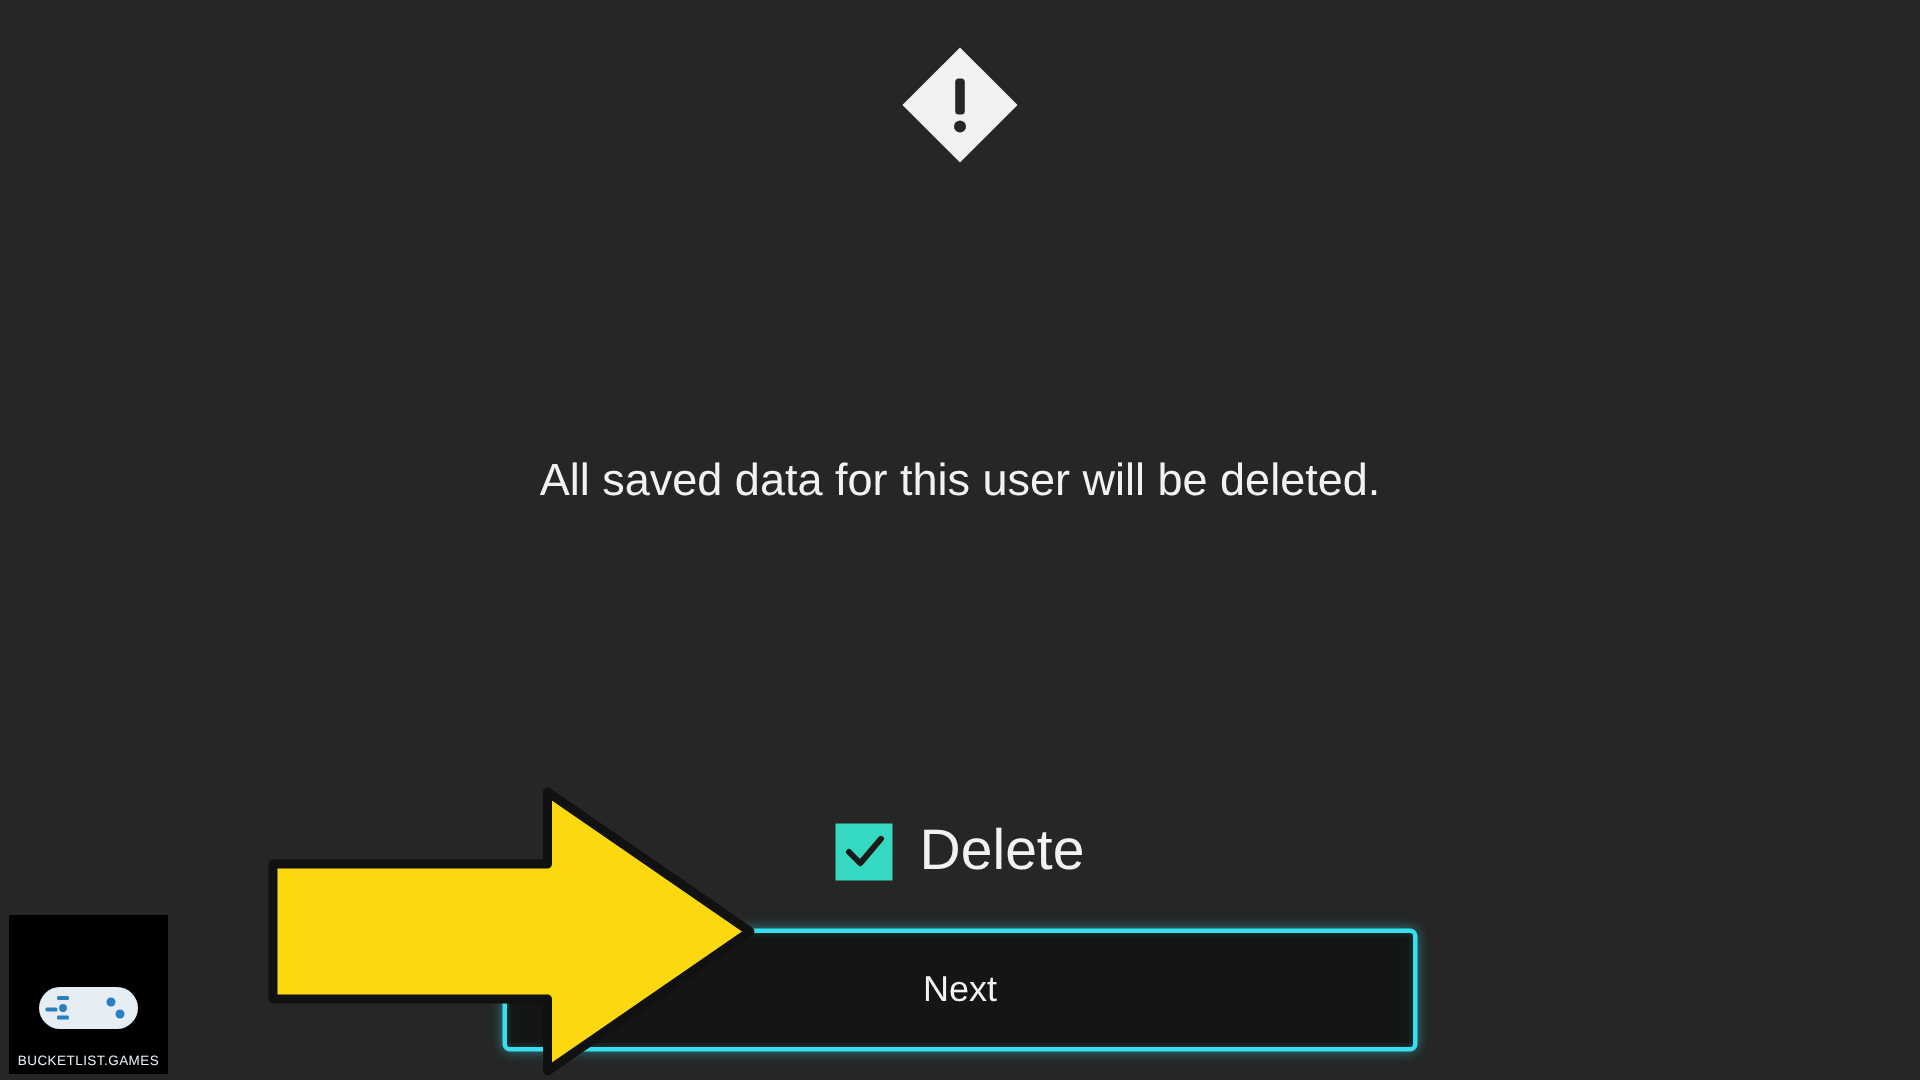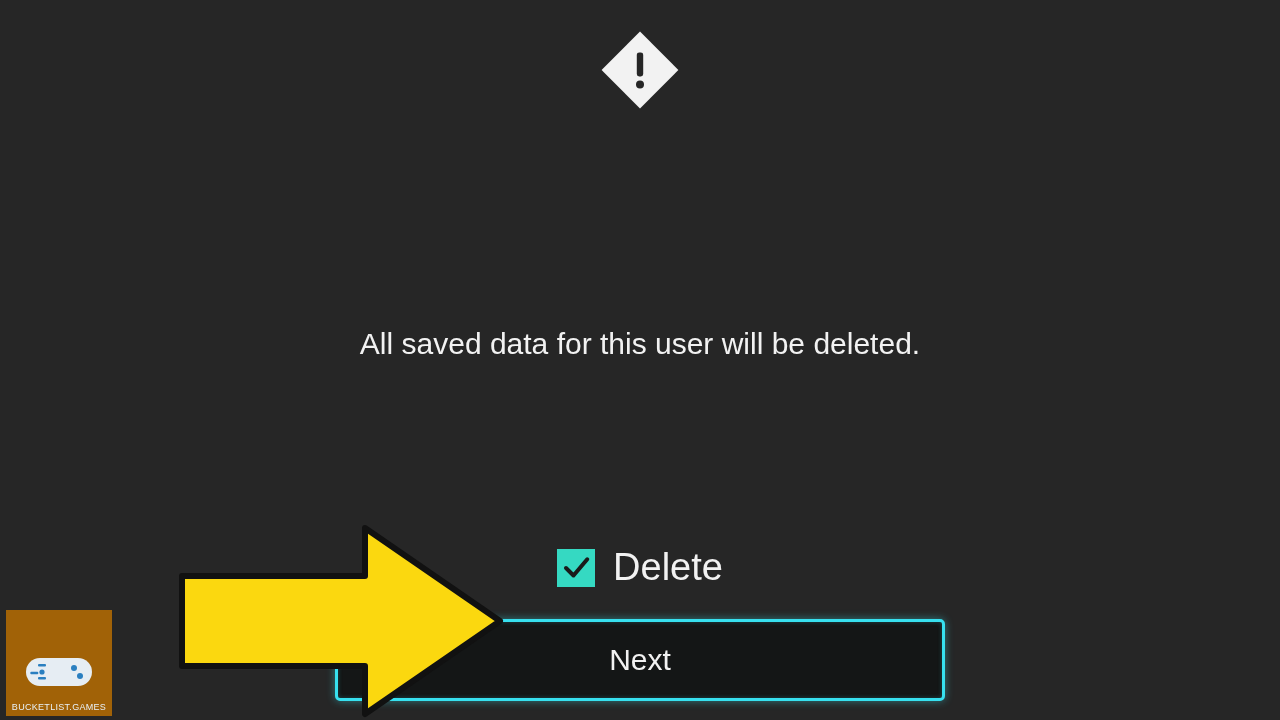--- a/index.html
+++ b/index.html
@@ -23,21 +23,20 @@
   .alert-wrap svg { width: 100%; height: 100%; }
 
   
   .message {
     position: absolute;
     width: 100%;
     top: 304px;
     text-align: center;
     font-size: 30px;
     font-weight: 400;
-    margin-top: 23px;
   }
 
   
   .check-row {
     position: absolute;
     width: 610px;
     left: 50%;
     transform: translateX(-50%);
     top: 546px;
     display: flex;
@@ -62,21 +61,21 @@
     left: 50%;
     transform: translateX(-50%);
     top: 619px;
     width: 610px;
     height: 82px;
     background: #141616;
     border: 3px solid #37e0ef;
     border-radius: 5px;
     box-shadow: 0 0 8px rgba(55,224,239,0.45), inset 0 0 4px rgba(55,224,239,0.25);
     color: #f2f2f2;
-    font-size: 30px;
+    font-size: 24px;
     text-align: center;
     line-height: 76px;
     cursor: pointer;
     font-family: inherit;
   }
 
   
   .arrow-overlay {
     position: absolute;
     left: 170px;
@@ -87,21 +86,21 @@
   }
   .arrow-overlay svg { width: 100%; height: 100%; }
 
   
   .badge {
     position: absolute;
     left: 6px;
     bottom: 4px;
     width: 106px;
     height: 106px;
-    background: #a16207;
+    background: #000000;
     display: flex;
     flex-direction: column;
     align-items: center;
     justify-content: flex-end;
     padding-bottom: 4px;
   }
   .badge svg.pad { width: 70px; height: 44px; margin-bottom: 8px; }
   .badge-text {
     font-size: 9px;
     letter-spacing: 0.3px;

